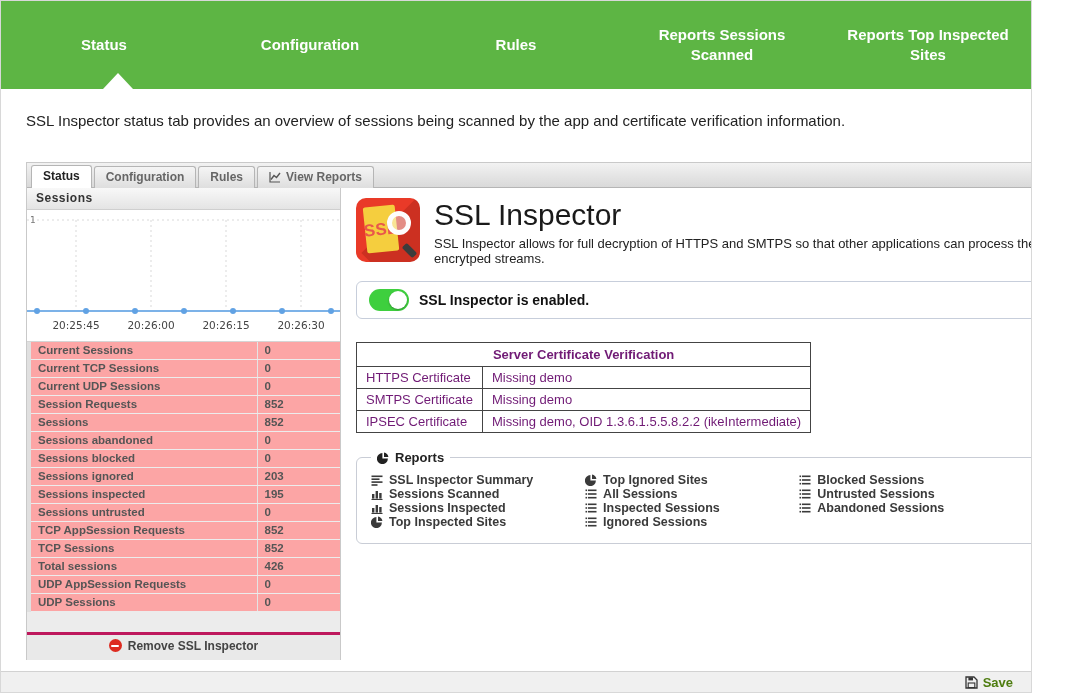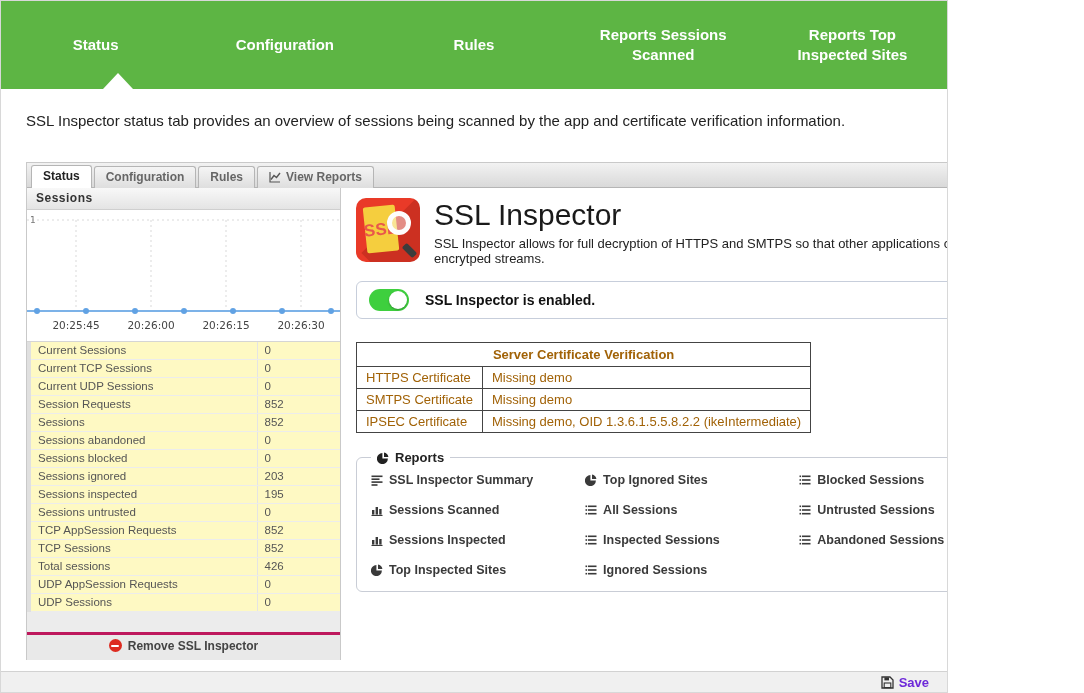--- a/index.html
+++ b/index.html
@@ -1,17 +1,17 @@
 <!DOCTYPE html>
 <html><head>
 <meta charset="utf-8">
 <style>
   * { box-sizing: border-box; margin: 0; padding: 0; }
   html,body { width:1084px; height:693px; background:#fff; font-family:"Liberation Sans", sans-serif; }
-  .page { width:948px; height:693px; border:1px solid #d8d8d8; background:#fff; overflow:hidden; position:relative; }
+  .page { width:1032px; height:693px; border:1px solid #d8d8d8; background:#fff; overflow:hidden; position:relative; }
 
   
   .topnav { height:88px; background:#5db544; display:flex; position:relative; }
   .topnav-tab { flex:1; display:flex; align-items:center; justify-content:center; text-align:center;
     color:#fff; font-weight:bold; font-size:15px; line-height:20px; cursor:pointer; padding:0 18px; }
   .topnav::after { content:""; position:absolute; bottom:0; left:117px; transform:translateX(-50%);
     border-left:15px solid transparent; border-right:15px solid transparent; border-bottom:16px solid #fff; }
 
   
   .intro { margin:23px 25px 0 25px; font-size:15px; color:#222; }
@@ -25,61 +25,61 @@
     display:flex; align-items:center; gap:5px; cursor:pointer; position:relative; top:1px; }
   .ptab.active { background:#fff; color:#222; padding-bottom:5px; }
   .panel-body { display:flex; min-height:472px; }
 
   
   .sidebar { width:314px; border-right:1px solid #c9c9c9; background:#ececec; display:flex; flex-direction:column; }
   .subheader { background:linear-gradient(#f8f8f8,#e4e4e4); border-bottom:1px solid #cfcfcf;
     font-size:12px; font-weight:bold; color:#333; padding:3px 9px 4px 9px; letter-spacing:0.5px; }
   .subheader.metrics-h { border-top:1px solid #cfcfcf; margin-top:17px; }
   .chartbox { background:#fff; border-bottom:1px solid #d5d5d5; }
-  .metrics-table { width:100%; border-collapse:collapse; background:#fef9c3; }
+  .metrics-table { width:100%; border-collapse:collapse; background:#fca5a5;font-weight:bold; }
   .metrics-table td { font-size:11.5px; color:#555; padding:2px 7px 3px 7px; border-bottom:1px solid #ececec; height:17px; }
   .metrics-table td.mlabel { border-left:4px solid #e0e0e0; width:228px; }
   .metrics-table td.mvalue { border-left:1px solid #e4e4e4; }
   .remove-row { background:#e9e9e9; border-top:3px solid #be185d; padding:3px 0 4px 0; text-align:center; margin-top:auto; }
   .remove-btn { display:inline-flex; align-items:center; gap:6px; font-size:12px; font-weight:bold; color:#444; cursor:pointer; }
   .remove-icon { width:13px; height:13px; border-radius:50%; background:#dd2b20; position:relative; display:inline-block; }
   .remove-icon::after { content:""; position:absolute; left:2.5px; top:5.5px; width:8px; height:2px; background:#fff; border-radius:1px; }
 
   
   .content { flex:1; background:#fff; padding:8px 15px 0 15px; }
   .app-header { display:flex; align-items:flex-start; gap:14px; margin-top:2px; }
   .logo { width:64px; height:64px; background:#e93a28; border-radius:10px; position:relative; overflow:hidden; flex:0 0 auto; }
   .logo .shadow { position:absolute; width:90px; height:90px; background:rgba(120,20,10,.25); transform:rotate(45deg); left:24px; top:10px; }
   .logo .doc { position:absolute; left:9px; top:8px; width:32px; height:46px; background:#f5ce3e; transform:rotate(-6deg); border-radius:2px; }
   .logo .ssl-text { position:absolute; left:8px; top:22px; font-size:17px; font-weight:bold; color:#e9584a; transform:rotate(-6deg); letter-spacing:0; }
   .logo .lens { position:absolute; right:9px; top:13px; width:24px; height:24px; border:5px solid #fdfdfd; border-radius:50%; background:rgba(255,255,255,.45); }
   .logo .handle { position:absolute; right:7px; bottom:4px; width:7px; height:15px; background:#3c3c3c; border-radius:2px; transform:rotate(-45deg); }
   .app-title { font-size:30px; font-weight:400; color:#1a1a1a; line-height:34px; }
   .app-desc { font-size:13px; color:#222; margin-top:4px; }
 
-  .enabled-box { margin-top:15px; border:1px solid #c7cedb; border-radius:6px; padding:7px 12px; display:flex; align-items:center; gap:16px; }
+  .enabled-box { margin-top:15px; border:1px solid #c7cedb; border-radius:6px; padding:7px 12px; display:flex; align-items:center; gap:10px; }
   .toggle { width:40px; height:22px; border-radius:11px; background:#3ecf3e; position:relative; cursor:pointer; flex:0 0 auto; }
   .toggle::after { content:""; position:absolute; right:2px; top:2px; width:18px; height:18px; background:#fff; border-radius:50%; box-shadow:0 1px 2px rgba(0,0,0,.3); }
   .enabled-text { font-size:14px; font-weight:bold; color:#111; }
 
   .cert-table { border-collapse:collapse; margin-top:23px; }
-  .cert-table th, .cert-table td { border:1px solid #444; font-size:13px; padding:3px 9px; color:#a16207; }
+  .cert-table th, .cert-table td { border:1px solid #444; font-size:13px; padding:3px 9px; color:#701a75; }
   .cert-table th { font-weight:bold; text-align:center; padding:4px 9px; }
   .cert-table td.clabel { white-space:nowrap; }
 
   .reports-fs { margin-top:17px; border:1px solid #c9cdd6; border-radius:6px; padding:6px 32px 14px 14px; }
   .reports-fs legend { font-size:13px; font-weight:bold; color:#222; padding:0 6px; display:flex; align-items:center; gap:6px; }
   .reports-cols { display:flex; margin-top:2px; }
-  .reports-col { width:33.3%; display:flex; flex-direction:column; gap:16px; }
+  .reports-col { width:33.3%; display:flex; flex-direction:column; gap:0; }
   .report-link { display:flex; align-items:center; gap:6px; font-size:12.5px; font-weight:bold; color:#3a3a3a; cursor:pointer; }
   .ricon { flex:0 0 auto; display:inline-flex; }
 
   
   .footerbar { height:21px; background:#f0f0f0; border-top:1px solid #d2d2d2; display:flex; align-items:center; justify-content:flex-end; padding-right:18px; }
-  .save-btn { display:inline-flex; align-items:center; gap:5px; font-size:13px; font-weight:bold; color:#6d28d9; cursor:pointer; }
+  .save-btn { display:inline-flex; align-items:center; gap:5px; font-size:13px; font-weight:bold; color:#4d7c0f; cursor:pointer; }
 
   .chart-svg text { font-family:"DejaVu Sans", sans-serif; }
 </style>
 </head>
 <body>
 
 <div class="page">
 
   <div class="topnav">
     <div class="topnav-tab">Status</div>

